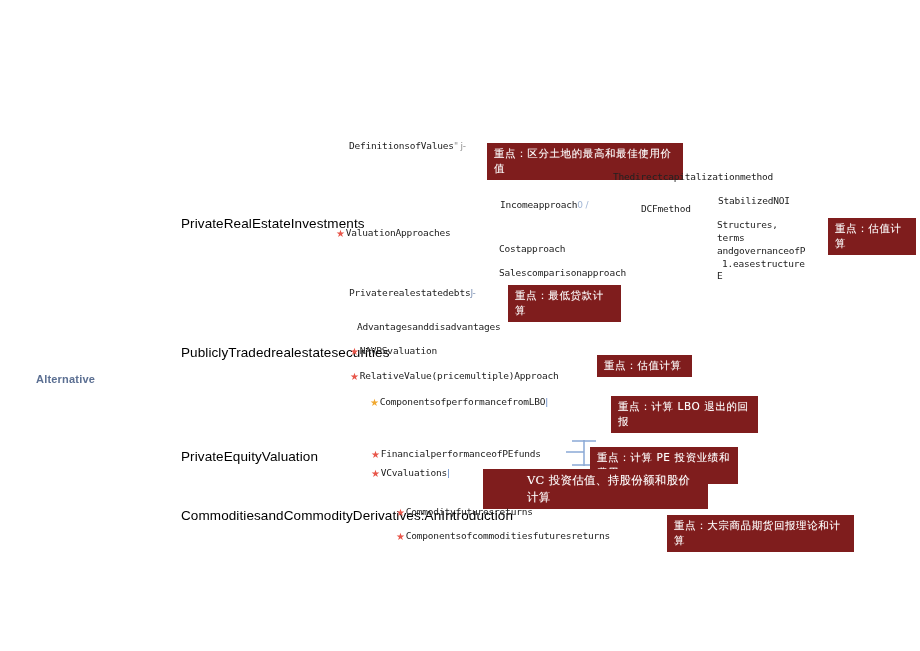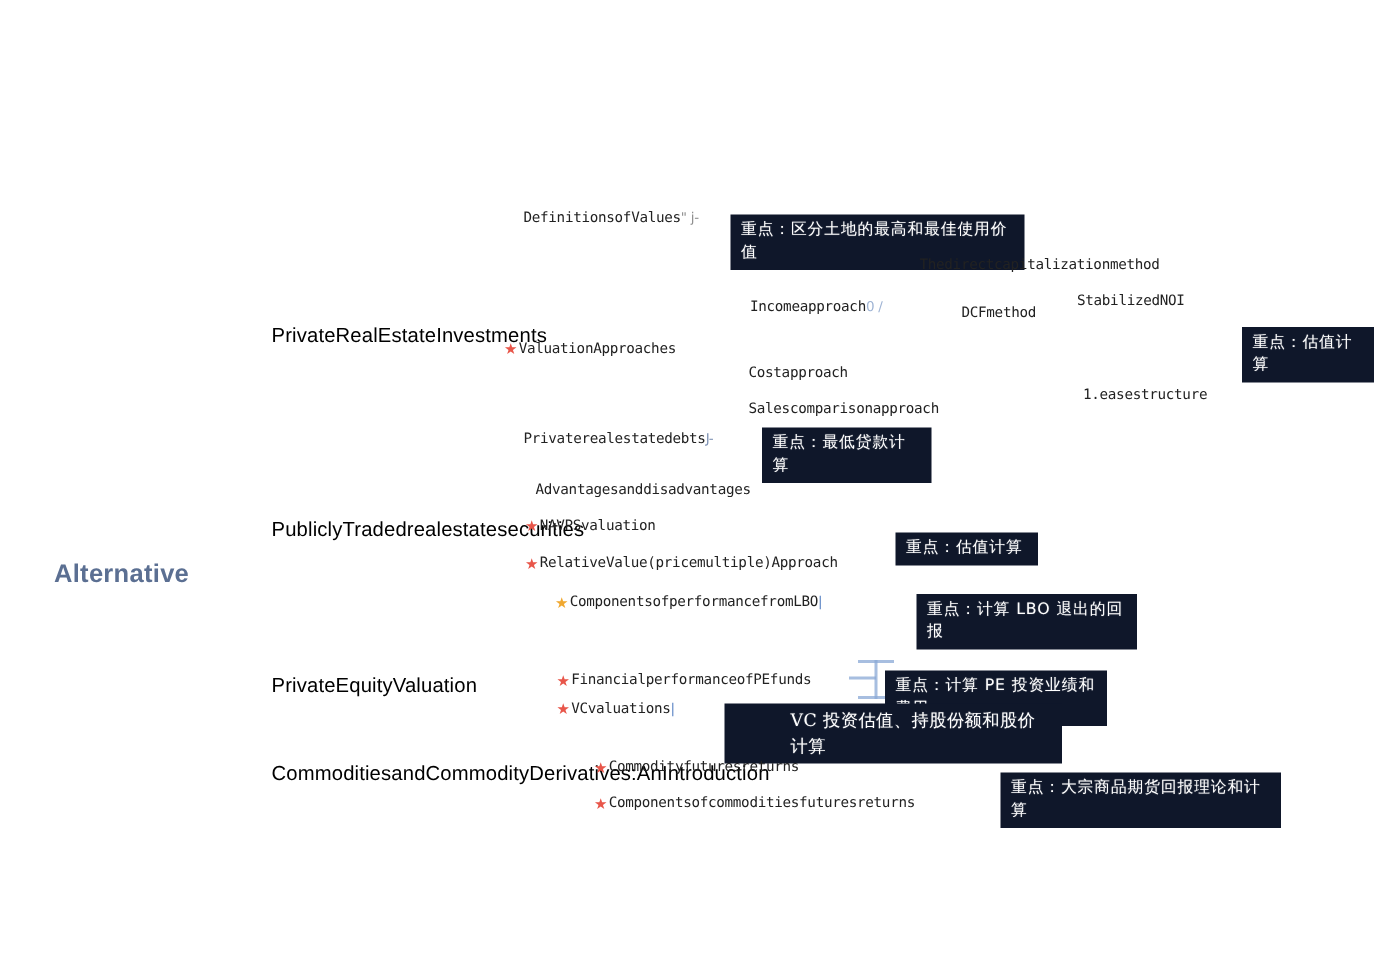--- a/index.html
+++ b/index.html
@@ -23,21 +23,21 @@
   .node {
     position: absolute;
     white-space: pre-wrap;
     line-height: 1.35;
   }
 
   
   .root-title {
     color: #5b6f92;
     font-family: "Liberation Sans", sans-serif;
-    font-size: 17px;
+    font-size: 11px;
     font-weight: bold;
     letter-spacing: 0.2px;
   }
 
   
   .branch-title {
     color: #000000;
     font-family: "Liberation Sans", sans-serif;
     font-size: 13.5px;
     font-weight: normal;
@@ -60,21 +60,21 @@
     margin-right: 1px;
     display: inline-block;
     vertical-align: -1px;
   }
   .star-red { color: #e8564a; }
   .star-orange { color: #f0a830; }
 
   
   .badge {
     position: absolute;
-    background: #0f172a;
+    background: #7f1d1d;
     color: #ffffff;
     font-family: "DejaVu Sans", sans-serif;
     font-size: 10.5px;
     line-height: 1.45;
     padding: 3px 7px 4px 7px;
     letter-spacing: 0.6px;
     box-sizing: border-box;
     filter: blur(0.35px);
     text-shadow: 0 0 1px rgba(255,255,255,0.35);
   }
@@ -115,20 +115,23 @@
   <div class="badge" style="left:487px; top:143px; width:196px;">重点：区分土地的最高和最佳使用价值</div>
 
   <div class="node leaf" style="left:500px; top:199px;"><span>Incomeapproach</span><span class="scribble" style="position:static; font-size:9px;">0 /</span></div>
 
   <div class="node leaf" style="left:613px; top:171px;">Thedirectcapitalizationmethod</div>
 
   <div class="node leaf" style="left:641px; top:203px;">DCFmethod</div>
 
   <div class="node leaf" style="left:718px; top:195px;">StabilizedNOI</div>
 
+  <div class="node leaf" style="left:717px; top:219px; width:86px; text-align:left;">Structures, terms
+andgovernanceofP
+                        E</div>
 
   <div class="node leaf" style="left:722px; top:258px;">1.easestructure</div>
 
   <div class="badge" style="left:828px; top:218px; width:88px;">重点：估值计算</div>
 
   <div class="node leaf" style="left:499px; top:243px;">Costapproach</div>
 
   <div class="node leaf" style="left:499px; top:267px;">Salescomparisonapproach</div>
 
   <div class="node leaf" style="left:349px; top:287px;text-align:center;"><span>Privaterealestatedebts</span><span class="scribble" style="position:static; font-size:9px; color:#7f93b5;">J-</span></div>

